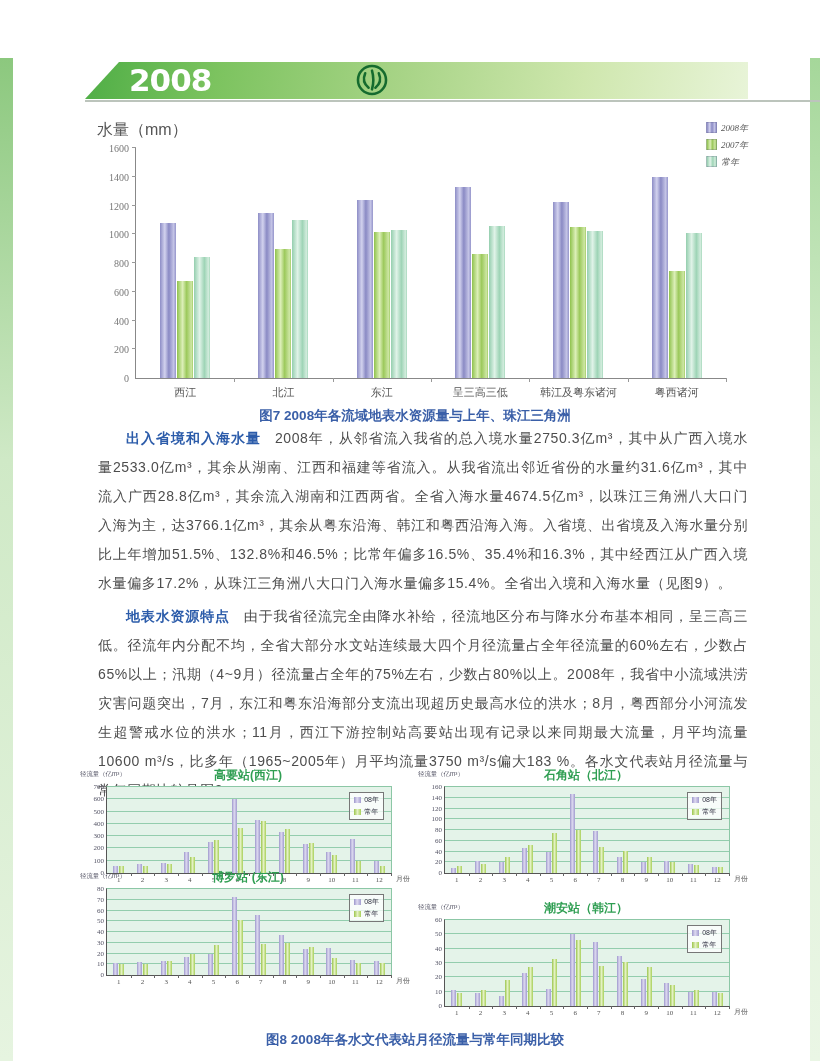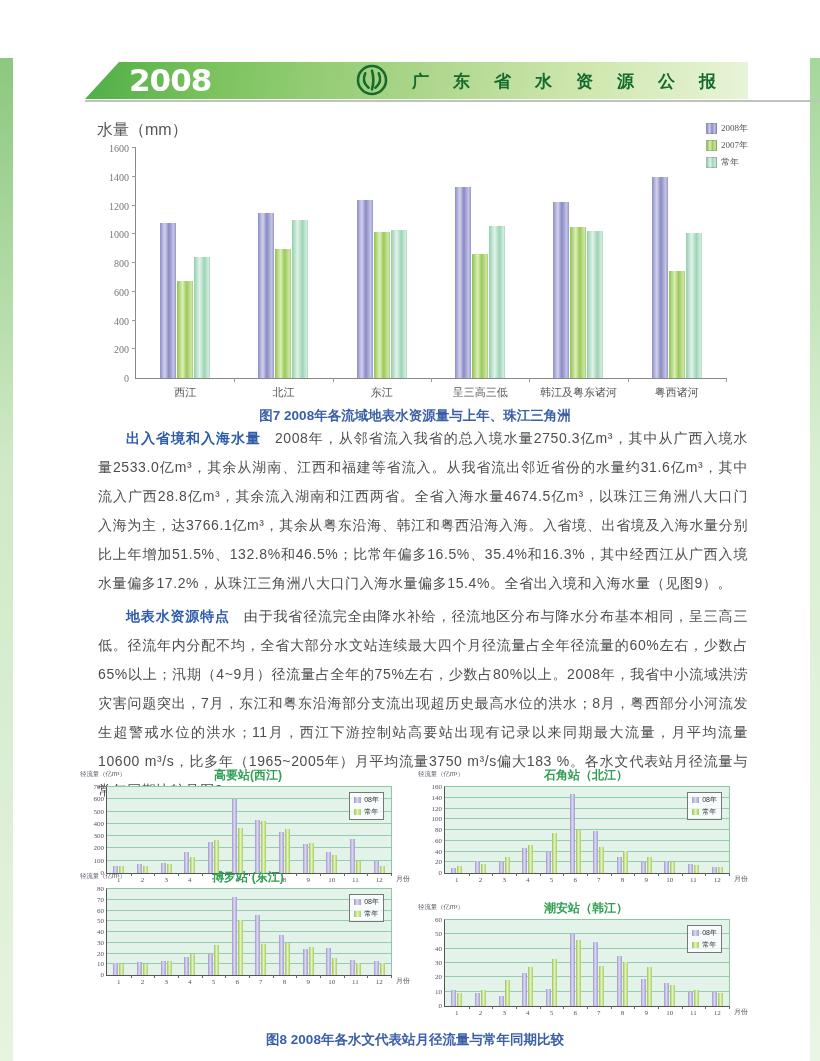--- a/index.html
+++ b/index.html
@@ -20,21 +20,21 @@
     letter-spacing:-1px;font-family:"DejaVu Sans",sans-serif;}
   .header-logo{position:absolute;left:355px;top:63px;width:34px;height:34px;}
   .header-title{position:absolute;left:412px;top:70px;font-size:17px;font-weight:bold;color:#156b2e;
     letter-spacing:24px;white-space:nowrap;}
   .header-underline{position:absolute;left:85px;top:100px;width:735px;height:2px;background:#bcc4bc;}
 
   
   .fig7{position:absolute;left:95px;top:118px;width:655px;height:286px;}
   .f7-ylabel{position:absolute;left:2px;top:2px;font-size:16px;color:#555;}
   .f7-legend{position:absolute;right:2px;top:4px;display:flex;flex-direction:column;gap:4px;}
-  .lg-row{display:flex;align-items:center;gap:4px;}
+  .lg-row{display:flex;gap:4px;font-style:italic;}
   .lg-ic{width:9px;height:9px;display:inline-block;border:1px solid rgba(80,80,120,0.25);}
   .lg-lb{font-size:9px;color:#555;font-family:"Liberation Serif",serif;}
   .f7-plot{position:absolute;left:40px;top:30px;width:590px;height:230px;
     border-left:1px solid #888;border-bottom:1px solid #888;}
   .f7-ytick{position:absolute;right:calc(100% + 7px);font-size:10px;color:#777;
     font-family:"Liberation Serif",serif;}
   .f7-ymark{position:absolute;left:-4px;width:4px;height:1px;background:#999;}
   .f7-xmark{position:absolute;bottom:-4px;width:1px;height:4px;background:#999;}
   .f7-group{position:absolute;bottom:0;height:100%;display:flex;align-items:flex-end;
     justify-content:center;gap:1px;}
@@ -93,21 +93,20 @@
 
   <div class="header-band">
     <span class="header-year">2008</span>
   </div>
   <svg class="header-logo" viewBox="-20 -20 40 40">
     <circle cx="0" cy="0" r="16.5" fill="none" stroke="#156b2e" stroke-width="3"></circle>
     <path d="M0,-11 C 2,-4 2,4 0,11" fill="none" stroke="#156b2e" stroke-width="3" stroke-linecap="round"></path>
     <path d="M-8,-8 C -11,-1 -9,5 -4,9" fill="none" stroke="#156b2e" stroke-width="3" stroke-linecap="round"></path>
     <path d="M8,-8 C 11,-1 9,5 4,9" fill="none" stroke="#156b2e" stroke-width="3" stroke-linecap="round"></path>
   </svg>
-  <div class="header-title">广东省水资源公报</div>
   <div class="header-underline"></div>
 
   <div id="fig7" class="fig7">
       <div class="f7-ylabel">水量（mm）</div>
       <div class="f7-legend">
         <div class="lg-row">
           <span class="lg-ic c0"></span>
           <span class="lg-lb">2008年</span>
         </div>
         <div class="lg-row">

